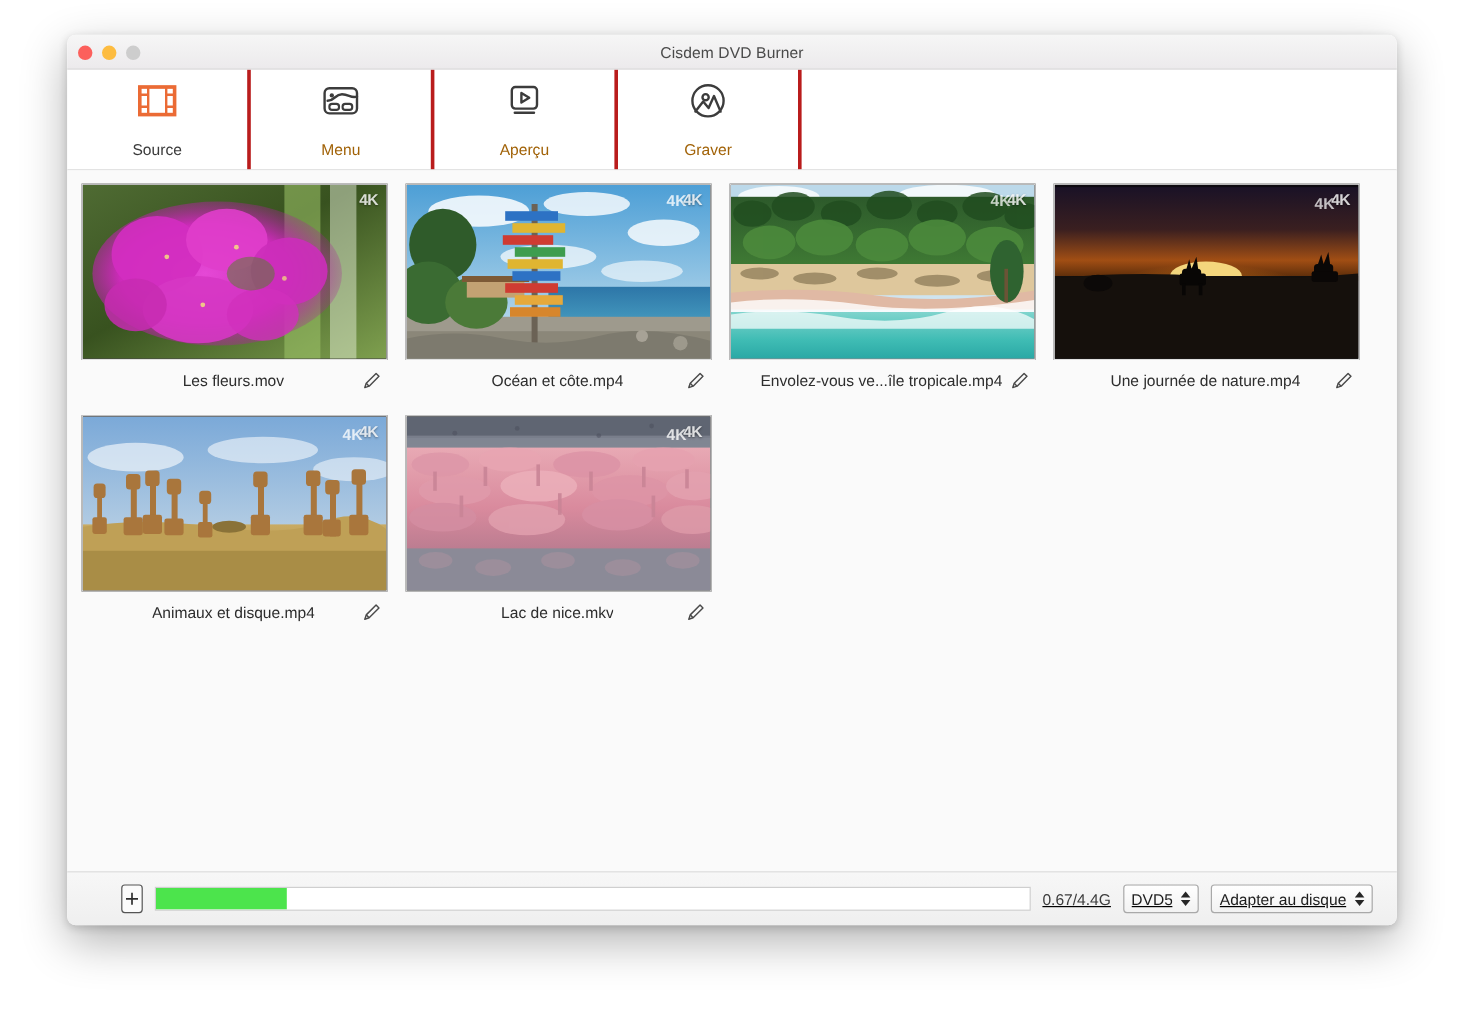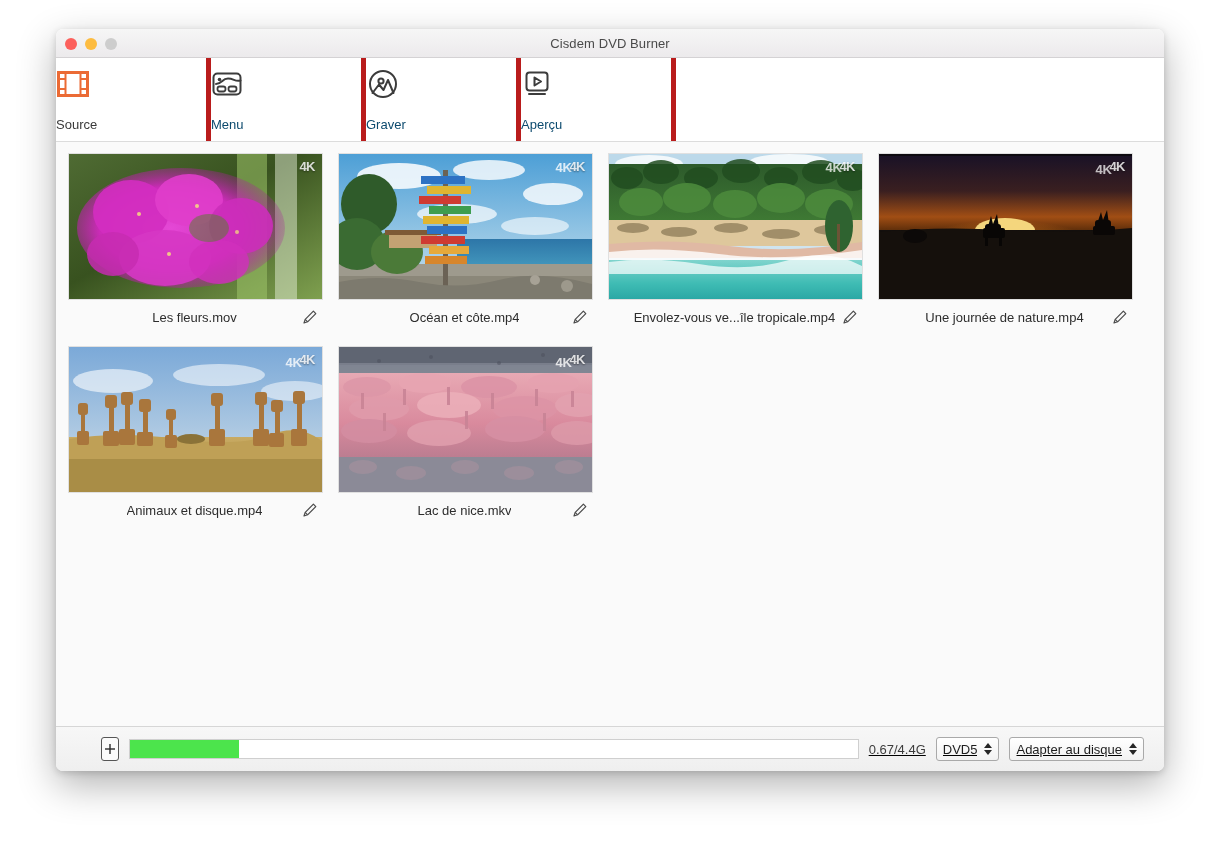--- a/index.html
+++ b/index.html
@@ -63,31 +63,31 @@
   
   .toolbar {
     height: 83px;
     min-height: 83px;
     background: #ffffff;
     border-bottom: 1px solid #dcdcdc;
     display: flex;
   }
   .tool-item {
     width: 150px;
-    border-right: 5px solid #b91c1c;
+    border-right: 3px solid #b91c1c;
     display: flex;
     flex-direction: column;
-    align-items: flex-start;
+    align-items: center;
     justify-content: center;
     gap: 16px;
     cursor: default;
   }
   .tool-item .tlabel {
     font-size: 13px;
-    color: #0c4a6e;
+    color: #a16207;
   }
   .tool-item.active .tlabel { color: #3a3a3a; }
   .tool-icon { height: 34px; display: flex; align-items: center; }
   .toolbar-filler { flex: 1; }
 
   
   .content {
     flex: 1;
     background: #fafafa;
     position: relative;
@@ -269,38 +269,38 @@
           <path d="M5 15 C11 15, 11 9.5, 17 9.5 C23 9.5, 24 13, 29.5 11.5" fill="none" stroke="#3c3c3c" stroke-width="2" stroke-linecap="round"></path>
           <rect x="6.5" y="17.5" width="8" height="5" rx="2.2" fill="none" stroke="#3c3c3c" stroke-width="1.8"></rect>
           <rect x="17.5" y="17.5" width="8" height="5" rx="2.2" fill="none" stroke="#3c3c3c" stroke-width="1.8"></rect>
         </svg>
       </div>
       <div class="tlabel">Menu</div>
     </div>
 
     <div class="tool-item">
       <div class="tool-icon">
+        <svg width="32" height="30" viewBox="0 0 32 30">
+          <rect x="5.5" y="3.5" width="21" height="18" rx="3" fill="none" stroke="#3c3c3c" stroke-width="2"></rect>
+          <path d="M13.5 8.5 L20 12.5 L13.5 16.5 Z" fill="none" stroke="#3c3c3c" stroke-width="2" stroke-linejoin="round"></path>
+          <line x1="8" y1="25" x2="24" y2="25" stroke="#3c3c3c" stroke-width="2" stroke-linecap="round"></line>
+        </svg>
+      </div>
+      <div class="tlabel">Aperçu</div>
+    </div>
+
+    <div class="tool-item">
+      <div class="tool-icon">
         <svg width="34" height="32" viewBox="0 0 34 32">
           <circle cx="17" cy="16" r="13" fill="none" stroke="#3c3c3c" stroke-width="2"></circle>
           <circle cx="15" cy="13" r="2.6" fill="none" stroke="#3c3c3c" stroke-width="2"></circle>
           <path d="M6.5 25 L13 16.5 L17.5 22 L22 12 L27.5 25" fill="none" stroke="#3c3c3c" stroke-width="2" stroke-linejoin="round" stroke-linecap="round"></path>
         </svg>
       </div>
       <div class="tlabel">Graver</div>
-    </div>
-
-    <div class="tool-item">
-      <div class="tool-icon">
-        <svg width="32" height="30" viewBox="0 0 32 30">
-          <rect x="5.5" y="3.5" width="21" height="18" rx="3" fill="none" stroke="#3c3c3c" stroke-width="2"></rect>
-          <path d="M13.5 8.5 L20 12.5 L13.5 16.5 Z" fill="none" stroke="#3c3c3c" stroke-width="2" stroke-linejoin="round"></path>
-          <line x1="8" y1="25" x2="24" y2="25" stroke="#3c3c3c" stroke-width="2" stroke-linecap="round"></line>
-        </svg>
-      </div>
-      <div class="tlabel">Aperçu</div>
     </div>
 
     <div class="toolbar-filler"></div>
   </div>
 
   <div class="content">
     <div class="grid">
 
       <div class="card">
         <div class="thumb">

